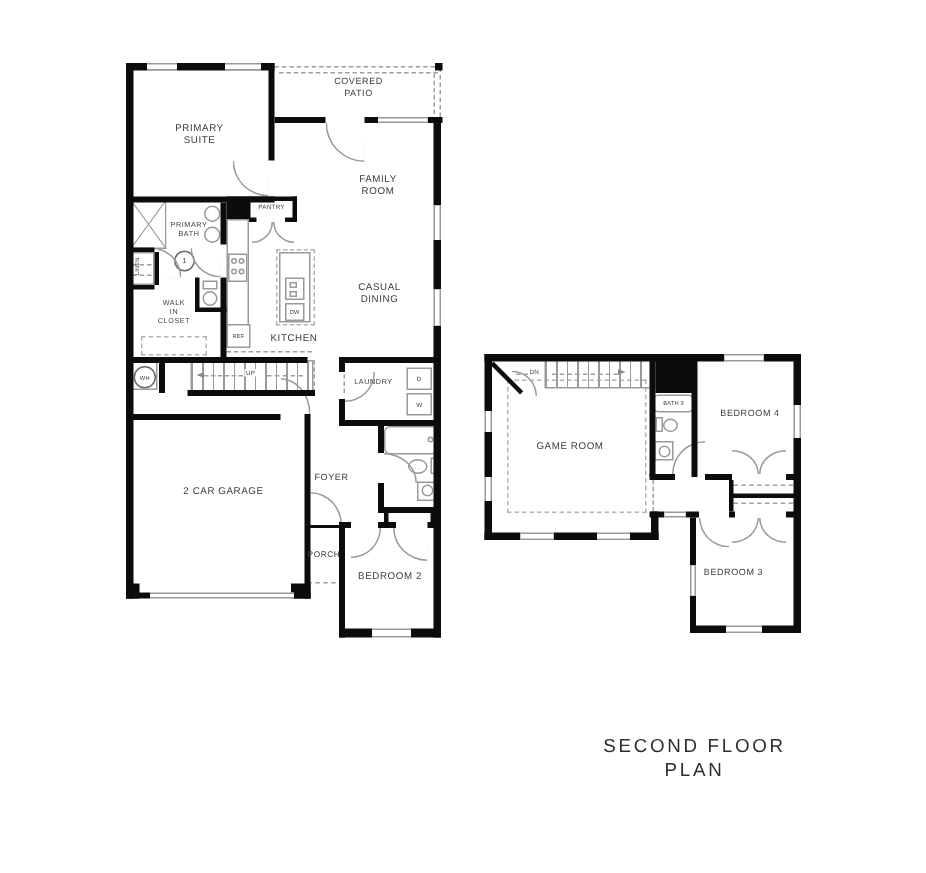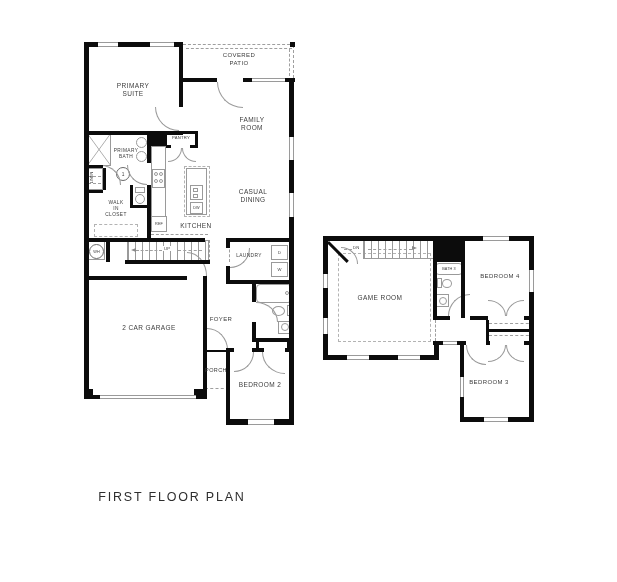--- a/index.html
+++ b/index.html
@@ -265,15 +265,15 @@
       <div class="win" style="left:443px;top:341px;width:14px;height:4px;"></div>
       <div class="winv" style="left:460px;top:377px;width:4px;height:20px;"></div>
       <div class="win" style="left:484px;top:417px;width:24px;height:5px;"></div>
     </div>
 
     <div class="lbl f65" style="left:345px;top:294px;width:70px;">GAME ROOM</div>
     <div class="lbl f6" style="left:470px;top:273px;width:60px;">BEDROOM 4</div>
     <div class="lbl f6" style="left:458px;top:379px;width:62px;">BEDROOM 3</div>
   </div>
 
-  <div class="lbl t" style="left:92px;top:489px;width:160px;">FIRST FLOOR PLAN</div>
+  <div class="lbl t" style="left:383px;top:489px;width:160px;">SECOND FLOOR PLAN</div>
 
 </div>
 
 </body></html>

